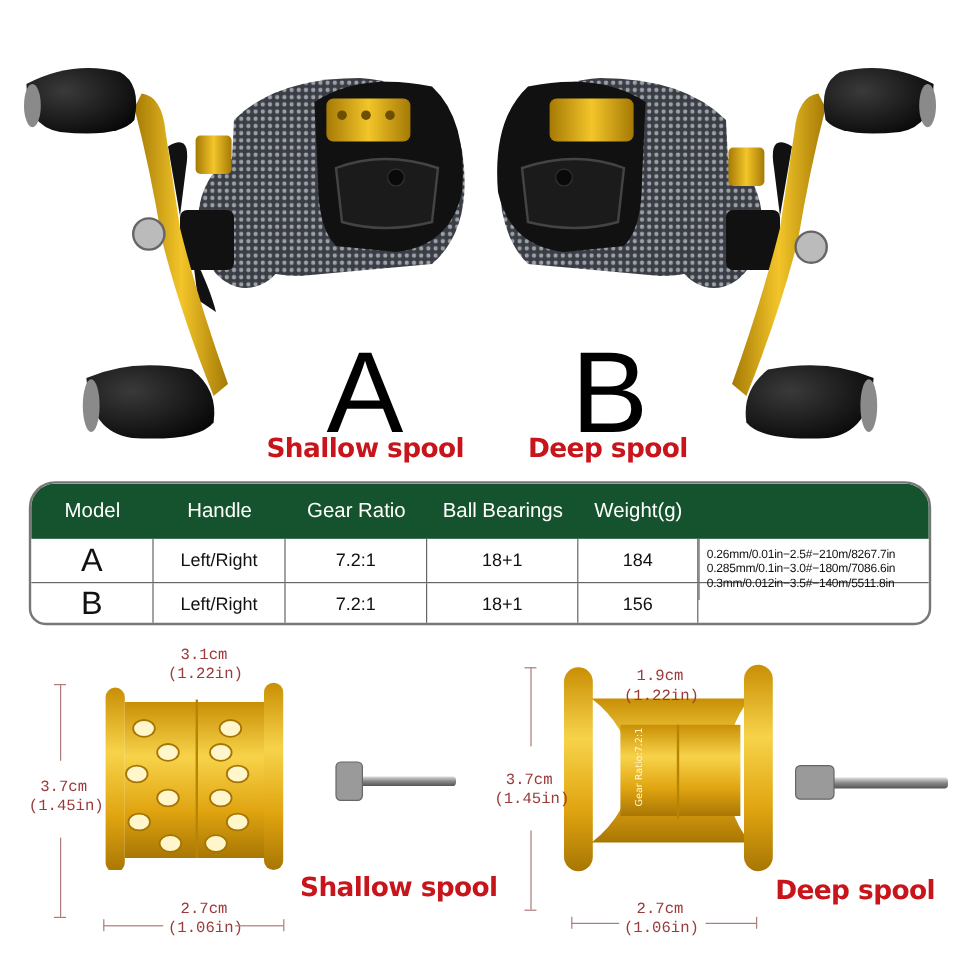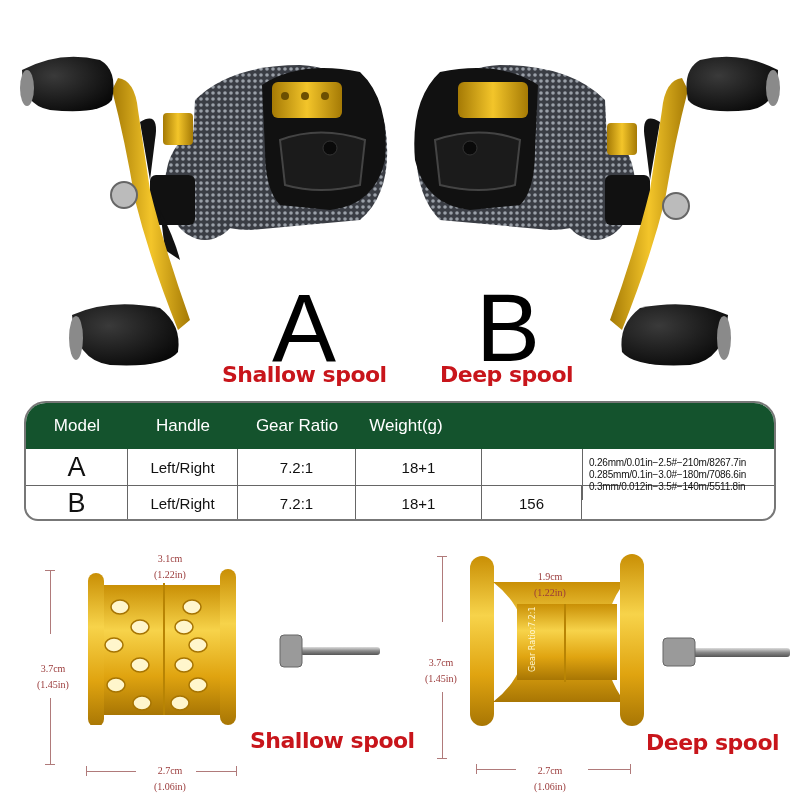--- a/index.html
+++ b/index.html
@@ -23,21 +23,21 @@
   .spec-row > div.model { font-size: 27px; font-weight: 400; }
   .col-model { width: 102px; }
   .col-handle { width: 110px; }
   .col-gear { width: 118px; }
   .col-ball { width: 126px; }
   .col-weight { width: 100px; }
   .col-line { flex: 1; }
   .line-cap { position: absolute; left: 556px; top: 0; right: 0; height: 51px; border-left: 1px solid #666; display: flex; flex-direction: column; justify-content: center; padding-left: 6px; font-size: 10px; line-height: 12px; color: #111; white-space: nowrap; letter-spacing: -0.2px; }
 
   
-  .dim { position: absolute; color: #9a3a3a; font-family: Liberation Serif, serif; font-size: 10px; text-align: center; line-height: 16px; white-space: nowrap; margin-top: 13px; }
+  .dim { position: absolute; color: #9a3a3a; font-family: Liberation Mono, monospace; font-size: 13px; text-align: center; line-height: 16px; white-space: nowrap; }
   .dim-line-v { position: absolute; width: 1px; background: #b07a7a; }
   .dim-line-h { position: absolute; height: 1px; background: #b07a7a; }
   .tick-h { position: absolute; height: 1px; width: 10px; background: #b07a7a; }
   .tick-v { position: absolute; width: 1px; height: 10px; background: #b07a7a; }
 </style>
 </head>
 <body>
 
 <div class="abs" style="left:0;top:30px;width:400px;height:340px;">
   <svg width="400" height="340" viewBox="0 0 400 340">
@@ -124,28 +124,30 @@
 <div class="big-letter" style="left:272px;top:280px;">A</div>
 <div class="big-letter" style="left:476px;top:280px;">B</div>
 <div class="red-label" style="left:222px;top:362px;font-size:22px;">Shallow spool</div>
 <div class="red-label" style="left:440px;top:362px;font-size:22px;">Deep spool</div>
 
 <div class="spec-table">
   <div class="spec-head">
     <div class="col-model">Model</div>
     <div class="col-handle">Handle</div>
     <div class="col-gear">Gear Ratio</div>
+    <div class="col-ball">Ball Bearings</div>
     <div class="col-weight">Weight(g)</div>
   </div>
   <div class="spec-body">
     <div class="spec-row">
       <div class="col-model model">A</div>
       <div class="col-handle">Left/Right</div>
       <div class="col-gear">7.2:1</div>
       <div class="col-ball">18+1</div>
+      <div class="col-weight">184</div>
     </div>
     <div class="spec-row">
       <div class="col-model model">B</div>
       <div class="col-handle">Left/Right</div>
       <div class="col-gear">7.2:1</div>
       <div class="col-ball">18+1</div>
       <div class="col-weight">156</div>
     </div>
     <div class="line-cap">
       <div>0.26mm/0.01in−2.5#−210m/8267.7in</div>

